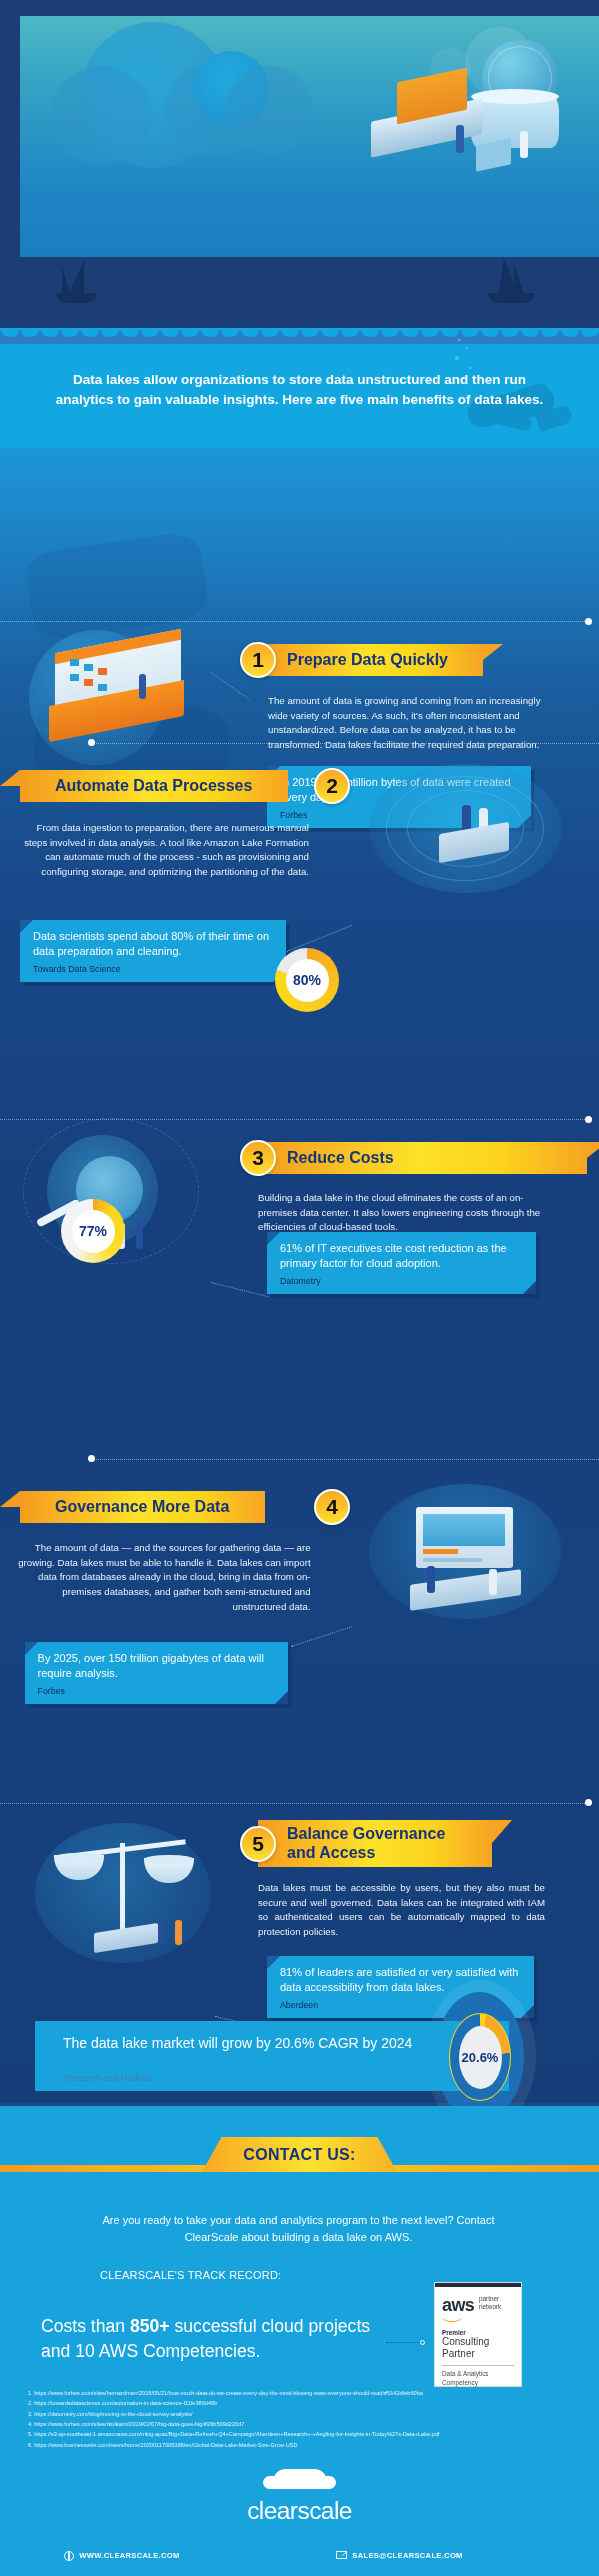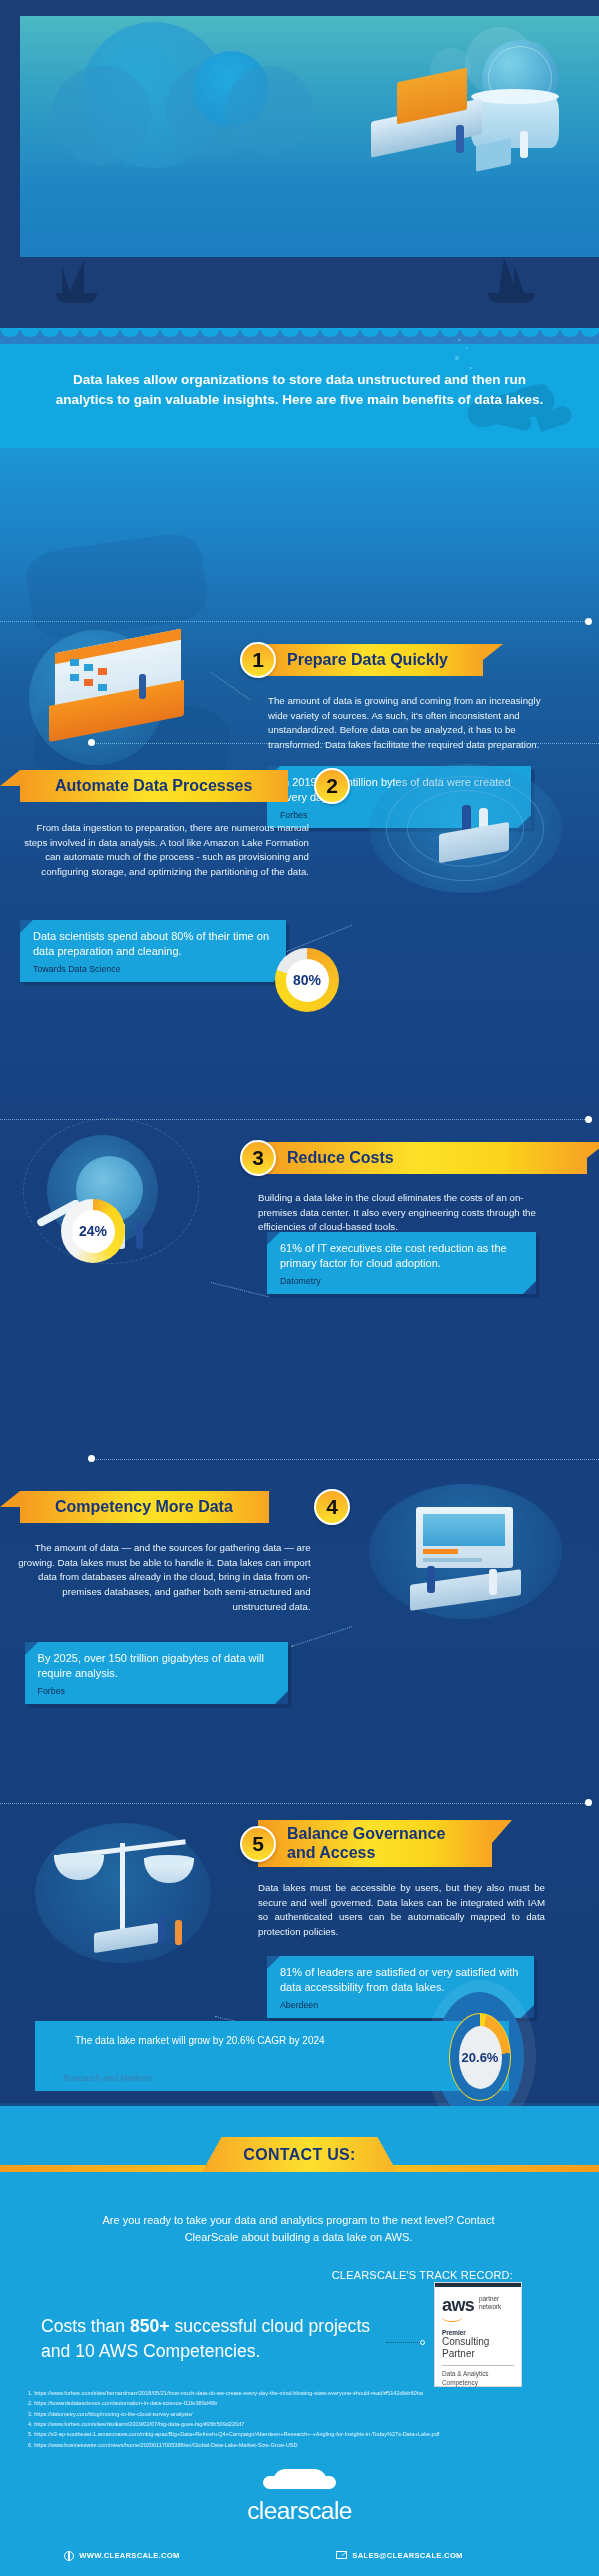--- a/index.html
+++ b/index.html
@@ -154,21 +154,21 @@
   
   .art { position:absolute; }
   .art-circle { position:absolute; border-radius:50%; }
   .art-ring { position:absolute; border-radius:50%; border:1.2px solid rgba(120,190,235,.35); }
 
   
   .market {
     position:absolute; left:35px; top:2021px; width:474px; height:70px;
     background:#18a3dd;
   }
-  .market .m-text { position:absolute; left:40px; top:13px; color:#ffffff; font-size:10px; line-height:1.42; font-weight:500;}
+  .market .m-text { position:absolute; left:28px; top:13px; color:#ffffff; font-size:14px; line-height:1.42; font-weight:500;}
   .market .m-src { position:absolute; left:28px; bottom:8.2px; color:#3f7fae; font-size:8.8px; }
   .market-donut-bg { position:absolute; left:425px; top:1980px; width:111px; height:152px; border-radius:50%;
      background:rgba(255,255,255,.08); }
   .market-donut-mid { position:absolute; left:435px; top:1992px; width:89px; height:129px; border-radius:50%;
      background:#1d6fb5; }
 
   
   .contact-band {
     position:absolute; left:0; top:2106px; width:599px; height:470px;
     background:#18a3dd;
@@ -178,21 +178,21 @@
   .contact-tab {
     position:absolute; left:202px; top:2137px; width:195px; height:35px;
     background:linear-gradient(90deg,#f9a825,#fde02e 55%,#f7b324);
     clip-path:polygon(10% 0,90% 0,100% 100%,0% 100%);
     display:flex; align-items:center; justify-content:center;
   }
   .contact-tab span { font-size:16px; font-weight:bold; color:#15347a; letter-spacing:0.3px; }
 
   .contact-copy { position:absolute; left:88px; top:2212px; width:421px; text-align:center;
      color:#ffffff; font-size:11px; line-height:1.55; }
-  .track-title { position:absolute; left:92px; top:2269px; width:421px; text-align:right;
+  .track-title { position:absolute; left:100px; top:2269px; width:421px; text-align:left;
      color:#ffffff; font-size:11px; letter-spacing:0.2px; }
   .track-text { position:absolute; left:41px; top:2314px; width:351px;
      color:#ffffff; font-size:17.6px; line-height:1.4; }
   .track-text b { font-weight:bold; }
 
   .aws-badge {
     position:absolute; left:434px; top:2282px; width:88px; height:105px;
     background:#ffffff; border:0.6px solid #d8d8d8;
   }
   .aws-badge .topbar { height:4.1px; background:#232f3e; }
@@ -362,31 +362,31 @@
       <div class="art-circle" style="left:35px; top:23.4px; width:111px;height:111px; background:radial-gradient(circle at 45% 40%, rgba(70,185,230,.5), rgba(25,95,160,.2));"></div>
       <div class="art-circle" style="left:64px; top:44px; width:67px;height:67px; background:radial-gradient(circle at 40% 35%, #7ec9e8, #2f8fc4); opacity:.9;"></div>
       <div style="position:absolute; left:23.4px; top:97px; width:47px;height:8.2px; background:#e9f3fa; border-radius:4.1px; transform:rotate(-28deg);"></div>
       <div style="position:absolute; left:88px; top:108px; width:7.6px;height:28px; background:#24509b; border-radius:2.9px;"></div>
       <div style="position:absolute; left:106px; top:111px; width:7.6px;height:26px; background:#dfeaf4; border-radius:2.9px;"></div>
       <div style="position:absolute; left:124px; top:109px; width:7.6px;height:28px; background:#24509b; border-radius:2.9px;"></div>
     </div>
 
     <div class="donut" style="left:61px; top:751px; width:64px; height:64px;
         background:conic-gradient(#f6a623 0deg, #fbd41c 40deg, #fde02e 140deg, #f3f4f5 220deg 360deg);">
-      <div class="hole" style="width:43px; height:43px; font-size:14px;">24%</div>
+      <div class="hole" style="width:43px; height:43px; font-size:14px;">77%</div>
     </div>
 
     <div class="num-badge" style="left:240px; top:692px;">3</div>
     <div class="ribbon-row" style="left:258px; top:694px;">
       <div class="ribbon right-notch" style="padding-left:29px; padding-right:193px;">
         <div class="ribbon-title">Reduce Costs</div>
         <div class="ribbon-tail-r"></div>
       </div>
     </div>
-    <div class="sec-body" style="left:258px; top:743px; width:293px;">Building a data lake in the cloud eliminates the costs of an on-premises data center. It also every engineering costs through the efficiencies of cloud-based tools.</div>
+    <div class="sec-body" style="left:258px; top:743px; width:293px;">Building a data lake in the cloud eliminates the costs of an on-premises data center. It also lowers engineering costs through the efficiencies of cloud-based tools.</div>
 
     <div class="quote notch-tl notch-br" style="left:267px; top:784px; width:269px;">
       <div class="q-text">61% of IT executives cite cost reduction as the primary factor for cloud adoption.</div>
       <div class="q-src">Datometry</div>
     </div>
     <div class="connector" style="left:211px; top:834px; width:59px; transform:rotate(14deg); transform-origin:left center;"></div>
 
     <div class="connector" style="left:94px; top:1011px; width:505px;"></div>
     <div class="dot" style="left:88px; top:1007px;"></div>
 
@@ -398,21 +398,21 @@
       <div style="position:absolute; left:66px; top:80px; width:59px; height:3.5px; background:#9cc3dc;"></div>
       <div style="position:absolute; left:53px; top:99px; width:111px; height:26px; background:linear-gradient(180deg,#cfe3f2,#a9c9e0); transform:skewY(-8deg); border-radius:2.3px;"></div>
       <div style="position:absolute; left:70px; top:88px; width:7.6px;height:27px; background:#24509b; border-radius:2.9px;"></div>
       <div style="position:absolute; left:132px; top:91px; width:7.6px;height:26px; background:#e7f0f8; border-radius:2.9px;"></div>
     </div>
 
     <div class="num-badge" style="left:314px; top:1041px;">4</div>
     <div class="ribbon-row" style="left:20px; top:1043px;">
       <div class="ribbon left-notch" style="padding-right:36px;">
         <div class="ribbon-tail-l"></div>
-        <div class="ribbon-title">Competency More Data</div>
+        <div class="ribbon-title">Governance More Data</div>
       </div>
     </div>
     <div class="sec-body" style="left:17.6px; top:1093px; width:293px; text-align:right;">The amount of data — and the sources for gathering data — are growing. Data lakes must be able to handle it. Data lakes can import data from databases already in the cloud, bring in data from on-premises databases, and gather both semi-structured and unstructured data.</div>
 
     <div class="quote notch-tl notch-br" style="left:24.6px; top:1194px; width:263px;">
       <div class="q-text">By 2025, over 150 trillion gigabytes of data will require analysis.</div>
       <div class="q-src">Forbes</div>
     </div>
     <div class="connector" style="left:291px; top:1198px; width:64px; transform:rotate(-18deg); transform-origin:left center;"></div>
 

